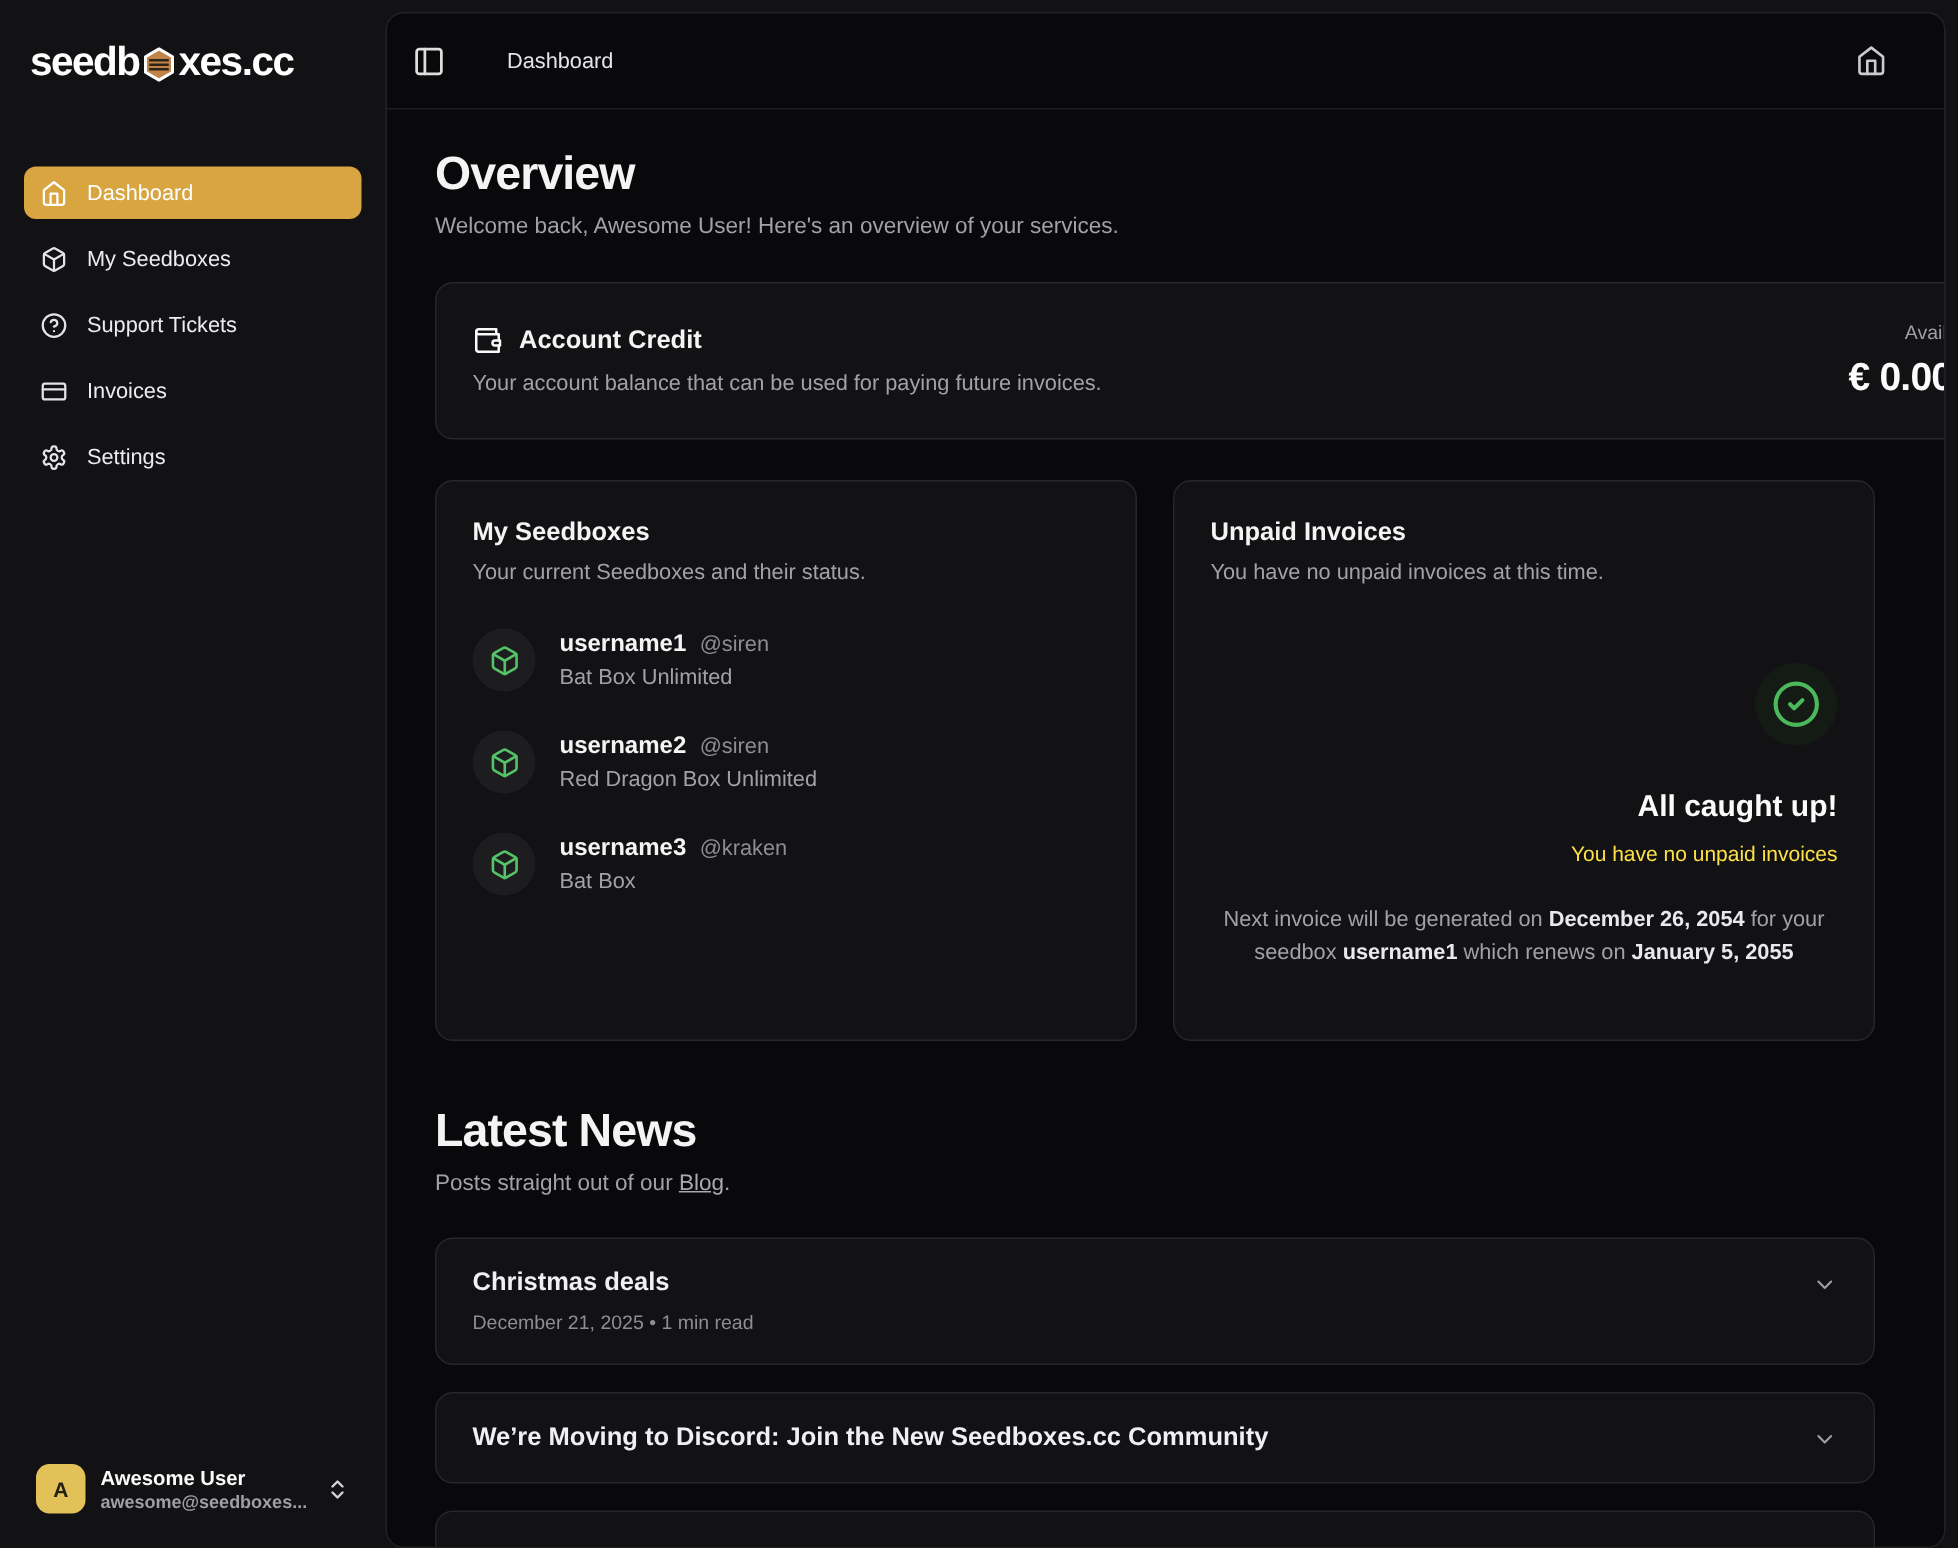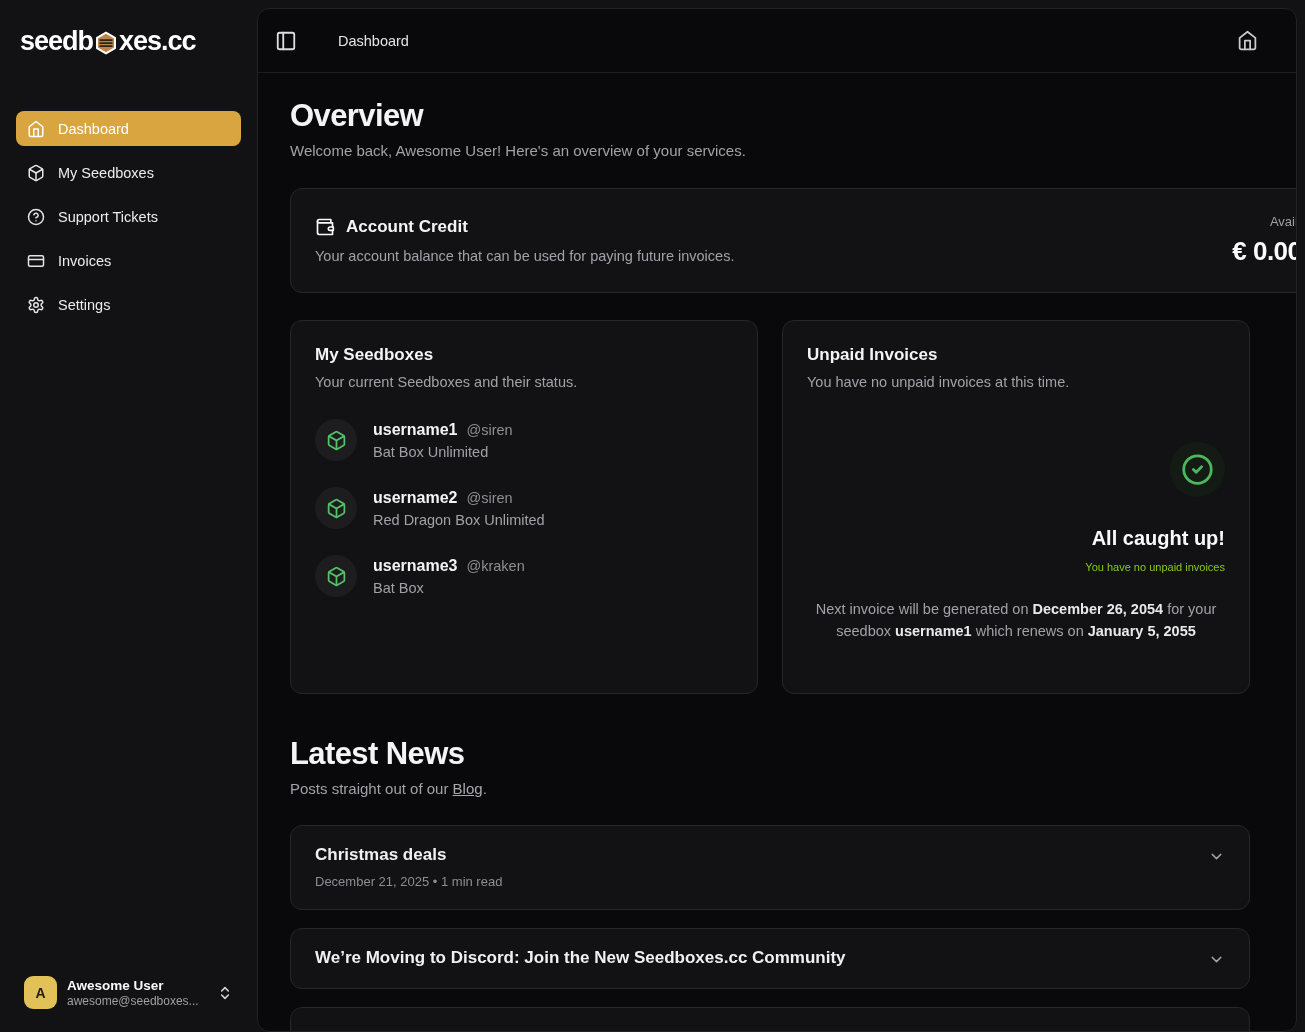--- a/index.html
+++ b/index.html
@@ -43,21 +43,21 @@
     padding:7px 8px; border-radius:8px; cursor:pointer;
   }
   .avatar {
     width:33px; height:33px; border-radius:9px;
     background:#e2c158; color:#232014;
     display:flex; align-items:center; justify-content:center;
     font-size:14px; font-weight:700; flex:0 0 33px;
   }
   .user-meta { display:flex; flex-direction:column; min-width:0; }
   .user-name { font-size:13.5px; font-weight:700; color:#fafafa; line-height:17px; }
-  .user-email { font-size:12px; color:#9f9fa5; line-height:15px; white-space:nowrap; }
+  .user-email { font-size:12px; color:#9f9fa5; line-height:15px; white-space:nowrap;font-weight:bold; }
   .user-chevrons { margin-left:auto; width:16px; height:16px; color:#d4d4d8; }
 
   
   .main {
     flex:1; margin:8px 8px 0 0;
     background:#09090b;
     border:1px solid #222226;
     border-radius:12px;
     overflow:hidden;
     display:flex; flex-direction:column;
@@ -120,21 +120,21 @@
   .sb-plan { margin-top:5px; font-size:14.5px; color:#a1a1a8; }
 
   .ui-body { display:flex; flex-direction:column; align-items:flex-end; text-align:center; }
   .check-wrap {
     width:55px; height:55px; border-radius:50%; background:#141b15;
     margin-top:52px;
     display:flex; align-items:center; justify-content:center;
   }
   .check-wrap svg { width:33px; height:33px; color:#4cb85c; }
   .ui-status-title { margin-top:30px; font-size:20px; font-weight:700; color:#fafafa; }
-  .ui-status-sub { margin-top:11px; font-size:11px; color:#84cc16; }
+  .ui-status-sub { margin-top:11px; font-size:14px; color:#fde047; }
   .ui-next { margin-top:25px; font-size:14.5px; line-height:22px; color:#a1a1a8; padding:0 4px; }
   .ui-next b { color:#e9e9ec; font-weight:700; }
 
   
   .news-title { margin-top:42px; font-size:31px; font-weight:700; letter-spacing:-0.6px; color:#f4f4f5; }
   .news-sub { margin-top:8px; font-size:15px; color:#a1a1a8; }
   .news-sub a { color:#a9a9b0; text-decoration:underline; cursor:pointer; }
   .news-list { margin-top:28px; width:960px; display:flex; flex-direction:column; gap:18px; }
   .news-card { padding:19px 24px 20px 24px; cursor:pointer; }
   .news-row { display:flex; align-items:flex-end; justify-content:space-between;gap:44px; }

